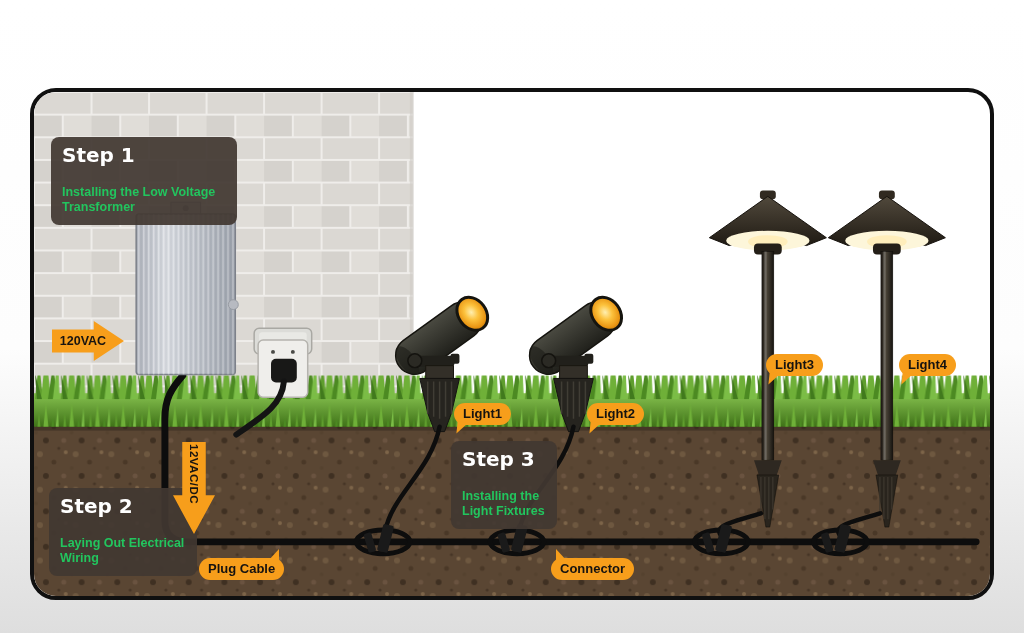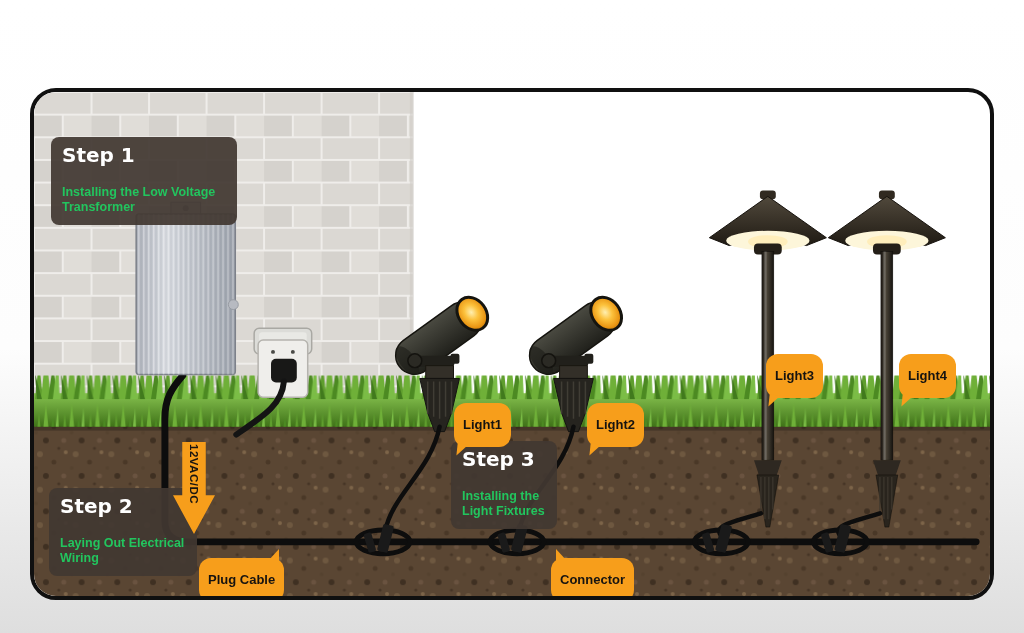--- a/index.html
+++ b/index.html
@@ -41,21 +41,21 @@
   .step-desc{
     margin-top:18px;
     font-size:12.5px;line-height:1.22;font-weight:bold;color:#22c55e;
   }
 
   .bubble{
     position:absolute;
     background:#F79E1B;
     color:#161310;
     font-weight:bold;font-size:13px;line-height:22px;
-    padding:11px 9px;border-radius:12px;white-space:nowrap;
+    padding:0 9px;border-radius:12px;white-space:nowrap;
   }
   .bubble::after{content:"";position:absolute;width:0;height:0;}
   .tail-bl::after{left:3px;bottom:-9px;border-top:12px solid #F79E1B;border-right:11px solid transparent;transform:rotate(6deg);}
   .tail-tr::after{right:5px;top:-9px;border-bottom:12px solid #F79E1B;border-left:11px solid transparent;}
   .tail-tl::after{left:5px;top:-9px;border-bottom:12px solid #F79E1B;border-right:11px solid transparent;}
 
   .arrow-right{
     position:absolute;background:#F79E1B;
     clip-path:polygon(0 21%,58% 21%,58% 0,100% 50%,58% 100%,58% 79%,0 79%);
     display:flex;align-items:center;justify-content:center;
@@ -240,20 +240,23 @@
         <div class="step-title">Step 2</div>
         <div class="step-desc">Laying Out Electrical Wiring</div>
       </div>
 
       <div class="step-box" style="left:417px;top:349px;width:106px;">
         <div class="step-title">Step 3</div>
         <div class="step-desc">Installing the Light Fixtures</div>
       </div>
 
 
+      <div class="arrow-right" style="left:18px;top:229px;width:72px;height:40px;">
+        <span>120VAC</span>
+      </div>
 
       <div class="arrow-down" style="left:139px;top:350px;width:42px;height:92px;">
         <span>12VAC/DC</span>
       </div>
 
       <div class="bubble tail-bl" style="left:420px;top:311px;">Light1</div>
       <div class="bubble tail-bl" style="left:553px;top:311px;">Light2</div>
       <div class="bubble tail-bl" style="left:732px;top:262px;">Light3</div>
       <div class="bubble tail-bl" style="left:865px;top:262px;">Light4</div>
       <div class="bubble tail-tr" style="left:165px;top:466px;">Plug Cable</div>

